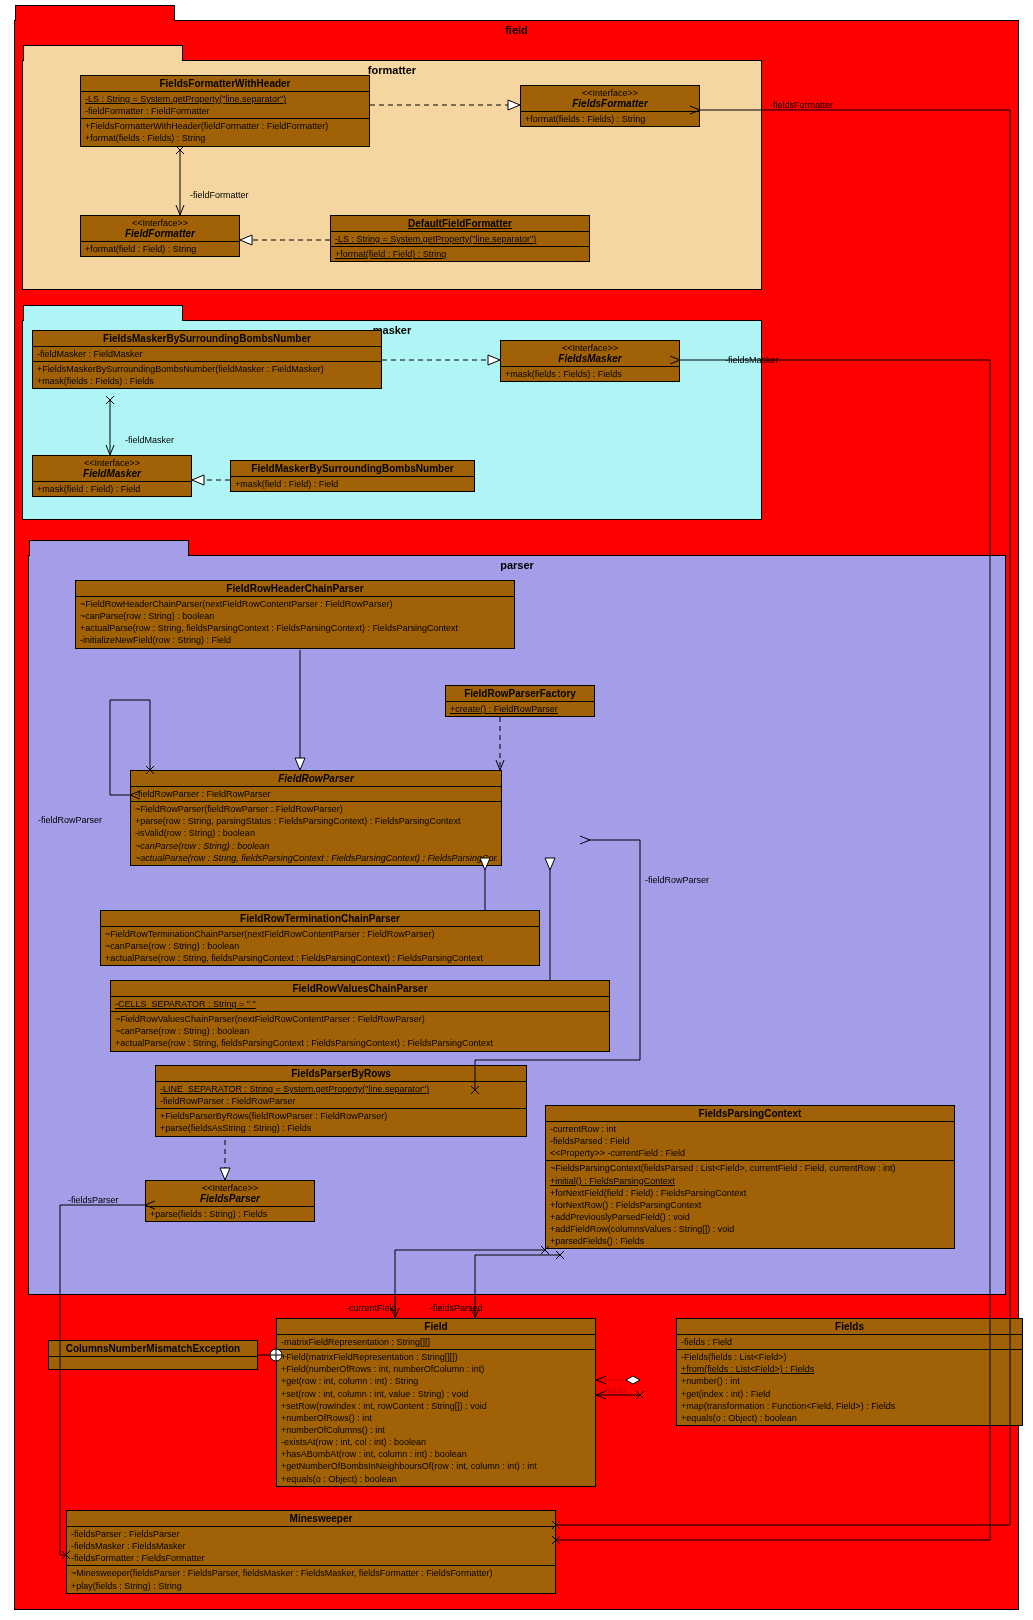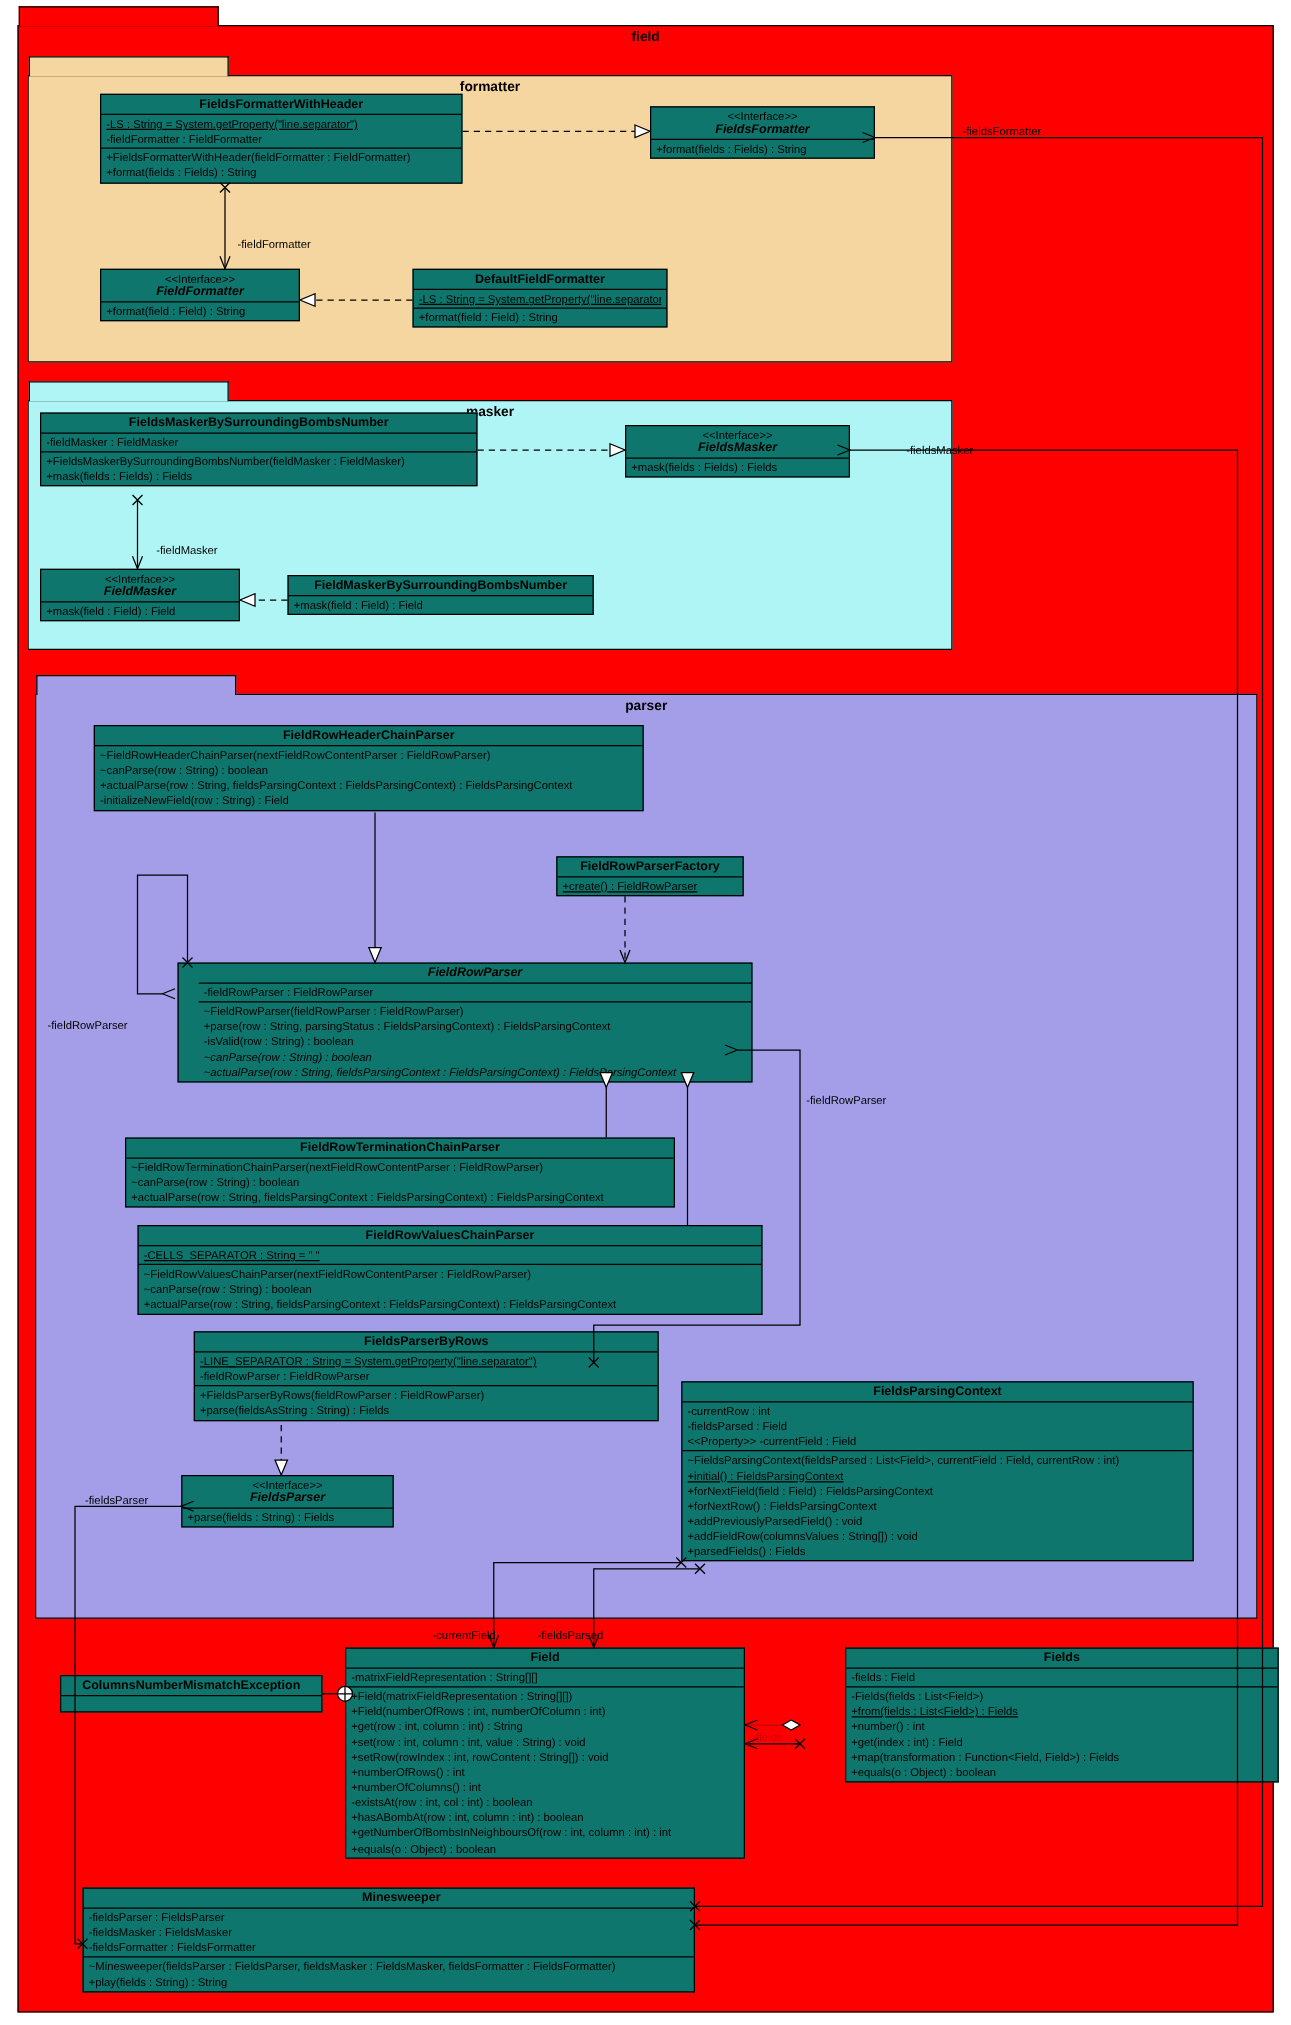--- a/index.html
+++ b/index.html
@@ -1,20 +1,20 @@
 <!DOCTYPE html>
 <html><head>
 <meta charset="utf-8">
 <style>
 * { box-sizing: border-box; margin:0; padding:0;}
 body { font-family: sans-serif; font-size:10px; background:#fff; width:1033px; height:1620px; position:relative;}
 .pkg { position:absolute; border:1px solid #000;}
 .pkg-tab { position:absolute; top:-16px; left:0; height:16px; width:160px; border:1px solid #000; border-bottom:none;}
 .pkg-label { position:absolute; top:3px; right:50%; transform:translateX(50%); font-weight:bold; font-size:11px;}
-.cls { position:absolute; background:#0f766e; border:1px solid #000;}
+.cls { position:absolute; background:#a16207; border:1px solid #000;}
 .cls-hdr { border-bottom:1px solid #000; text-align:center; padding:2px 4px; font-size:10px;}
 .cls-title { font-weight:bold; font-style:italic;}
 .cls-sec { border-bottom:1px solid #000; padding:1px 4px; font-size:9px; line-height:1.35;}
 .cls-sec:last-child { border-bottom:none;}
 .cls-sec div { white-space:nowrap; overflow:hidden;}
 .stereo { font-size:9px;}
 .underline { text-decoration:underline;}
 svg { position:absolute; top:0; left:0; pointer-events:none;}
 .rel-label { position:absolute; font-size:9px; background:transparent;}
 </style>
@@ -50,21 +50,21 @@
     </div>
 </div>
 
 <div class="cls" style="left:80px; top:215px; width:160px;">
   <div class="cls-hdr"><div class="stereo">&lt;&lt;Interface&gt;&gt;</div><span class="cls-title">FieldFormatter</span></div>
   <div class="cls-sec">
       <div>+format(field : Field) : String</div>
     </div>
 </div>
 
-<div class="cls" style="left:330px; top:215px; width:204px;">
+<div class="cls" style="left:330px; top:215px; width:260px;text-decoration:underline;">
   <div class="cls-hdr"><span class="cls-title" style="font-style:normal;">DefaultFieldFormatter</span></div>
   <div class="cls-sec">
       <div class="underline">-LS : String = System.getProperty("line.separator")</div>
     </div>
   <div class="cls-sec">
       <div>+format(field : Field) : String</div>
     </div>
 </div>
 
 <div class="pkg" style="left:22px; top:320px; width:740px; height:200px; background:#b0f5f5;">
@@ -119,21 +119,21 @@
     </div>
 </div>
 
 <div class="cls" style="left:445px; top:685px; width:150px;">
   <div class="cls-hdr"><span class="cls-title" style="font-style:normal;">FieldRowParserFactory</span></div>
   <div class="cls-sec">
       <div class="underline">+create() : FieldRowParser</div>
     </div>
 </div>
 
-<div class="cls" style="left:142px; top:770px; width:460px;padding-left:16px;">
+<div class="cls" style="left:130px; top:770px; width:372px;">
   <div class="cls-hdr"><span class="cls-title">FieldRowParser</span></div>
   <div class="cls-sec">
       <div>-fieldRowParser : FieldRowParser</div>
     </div>
   <div class="cls-sec">
       <div>~FieldRowParser(fieldRowParser : FieldRowParser)</div>
       <div>+parse(row : String, parsingStatus : FieldsParsingContext) : FieldsParsingContext</div>
       <div>-isValid(row : String) : boolean</div>
       <div style="font-style:italic;">~canParse(row : String) : boolean</div>
       <div style="font-style:italic;">~actualParse(row : String, fieldsParsingContext : FieldsParsingContext) : FieldsParsingContext</div>

